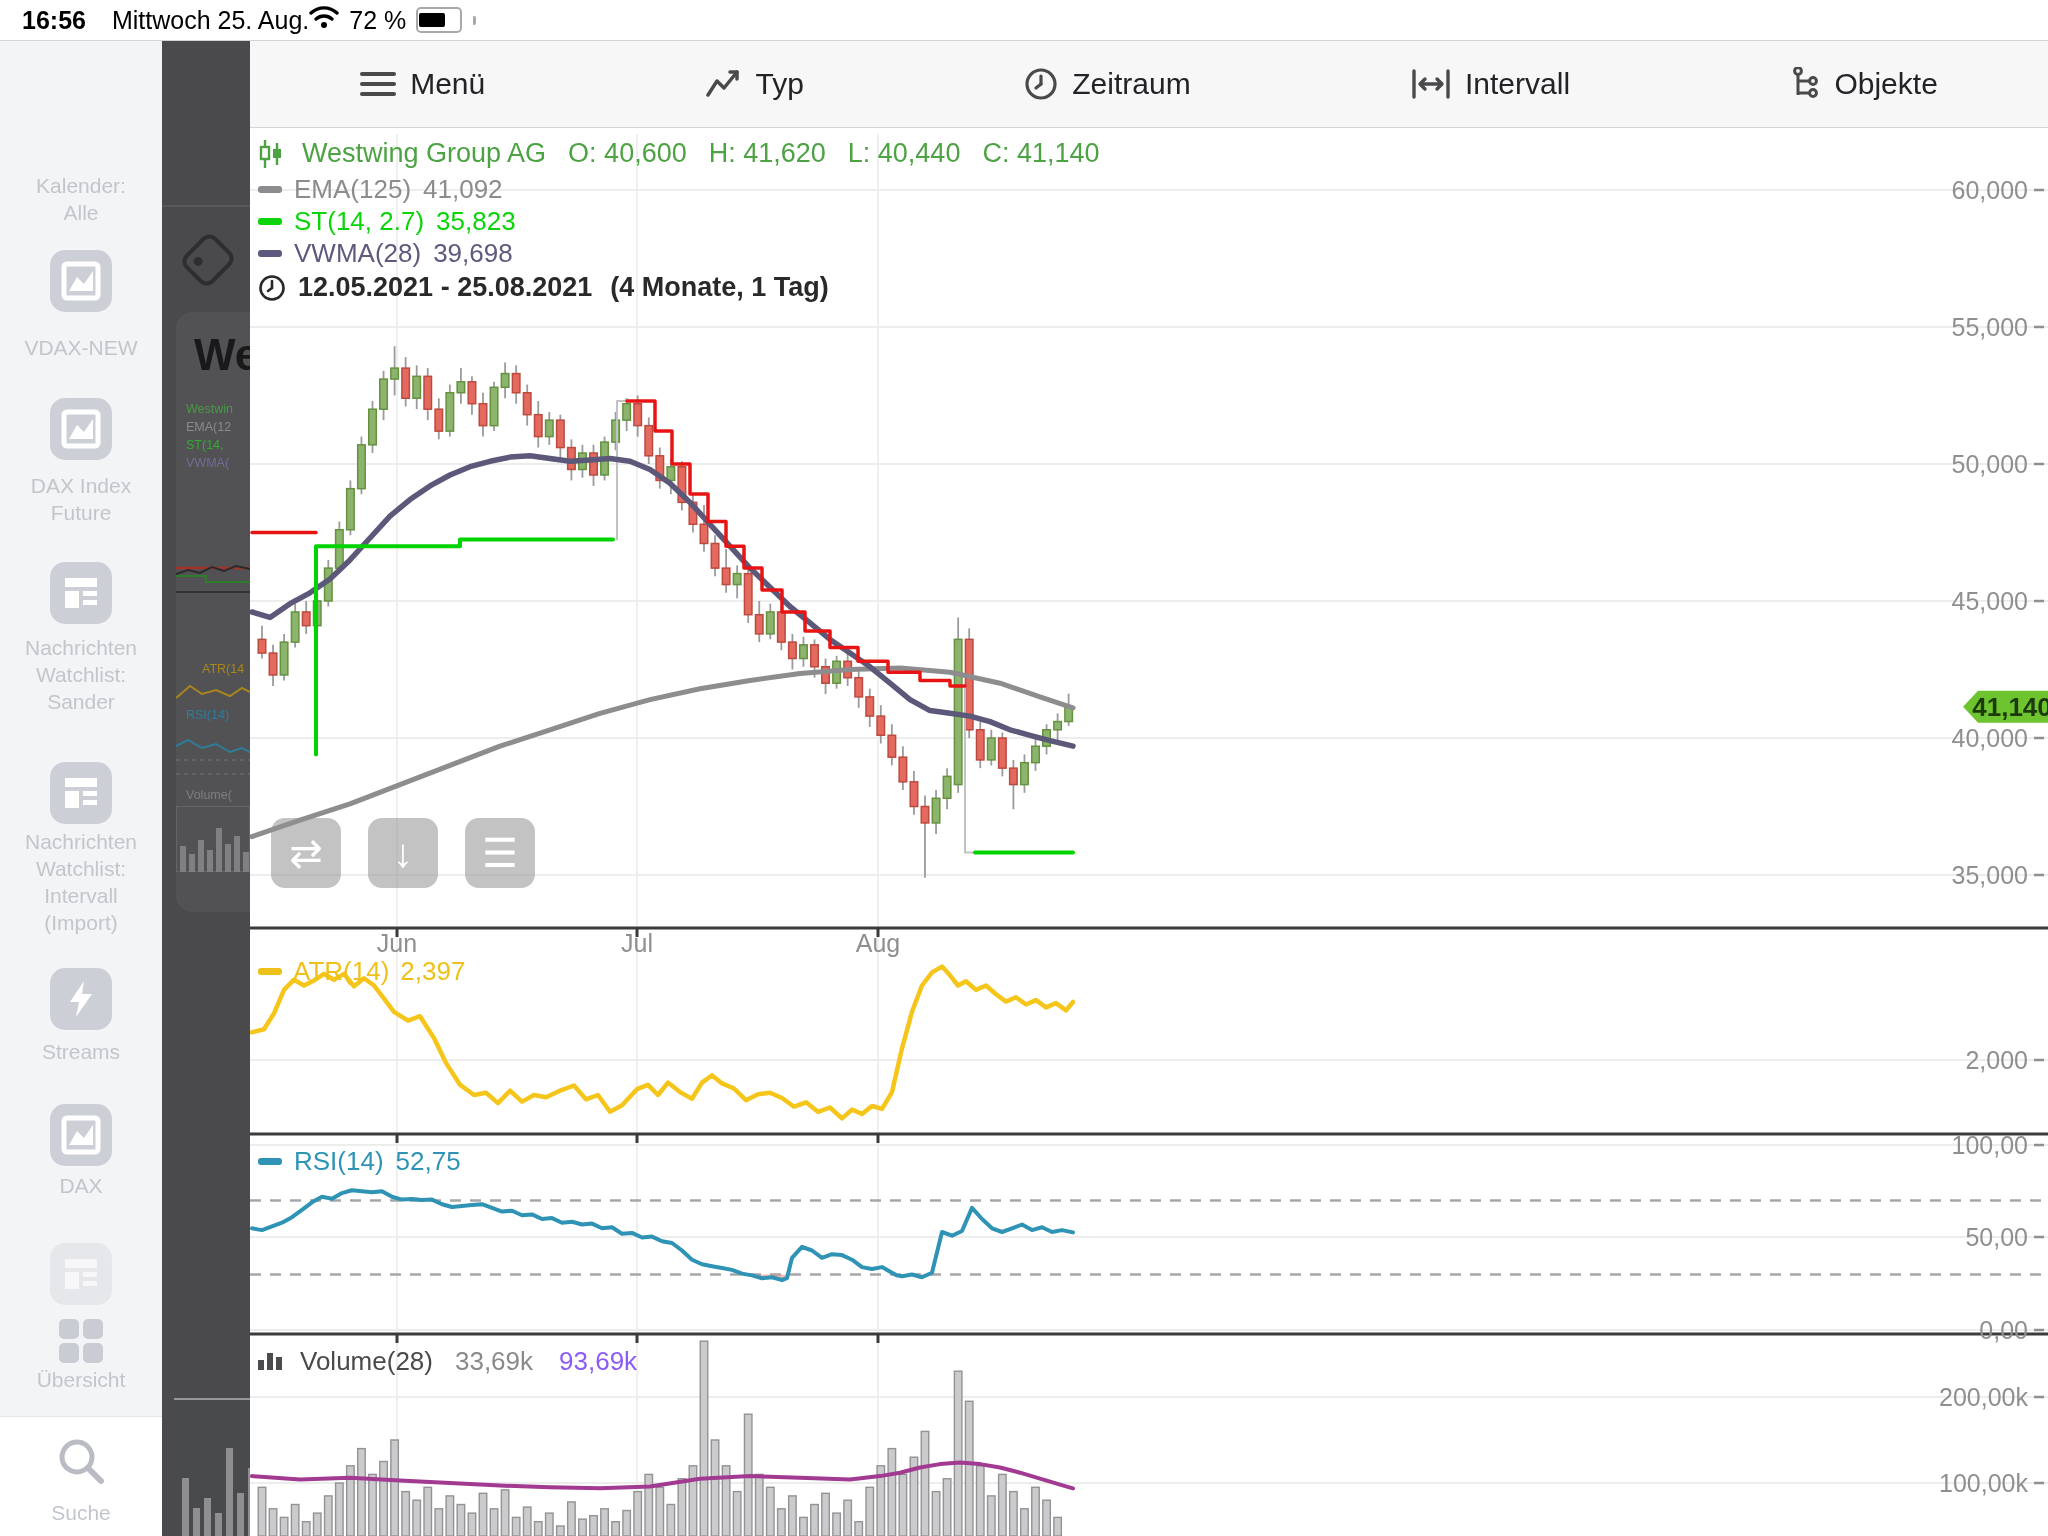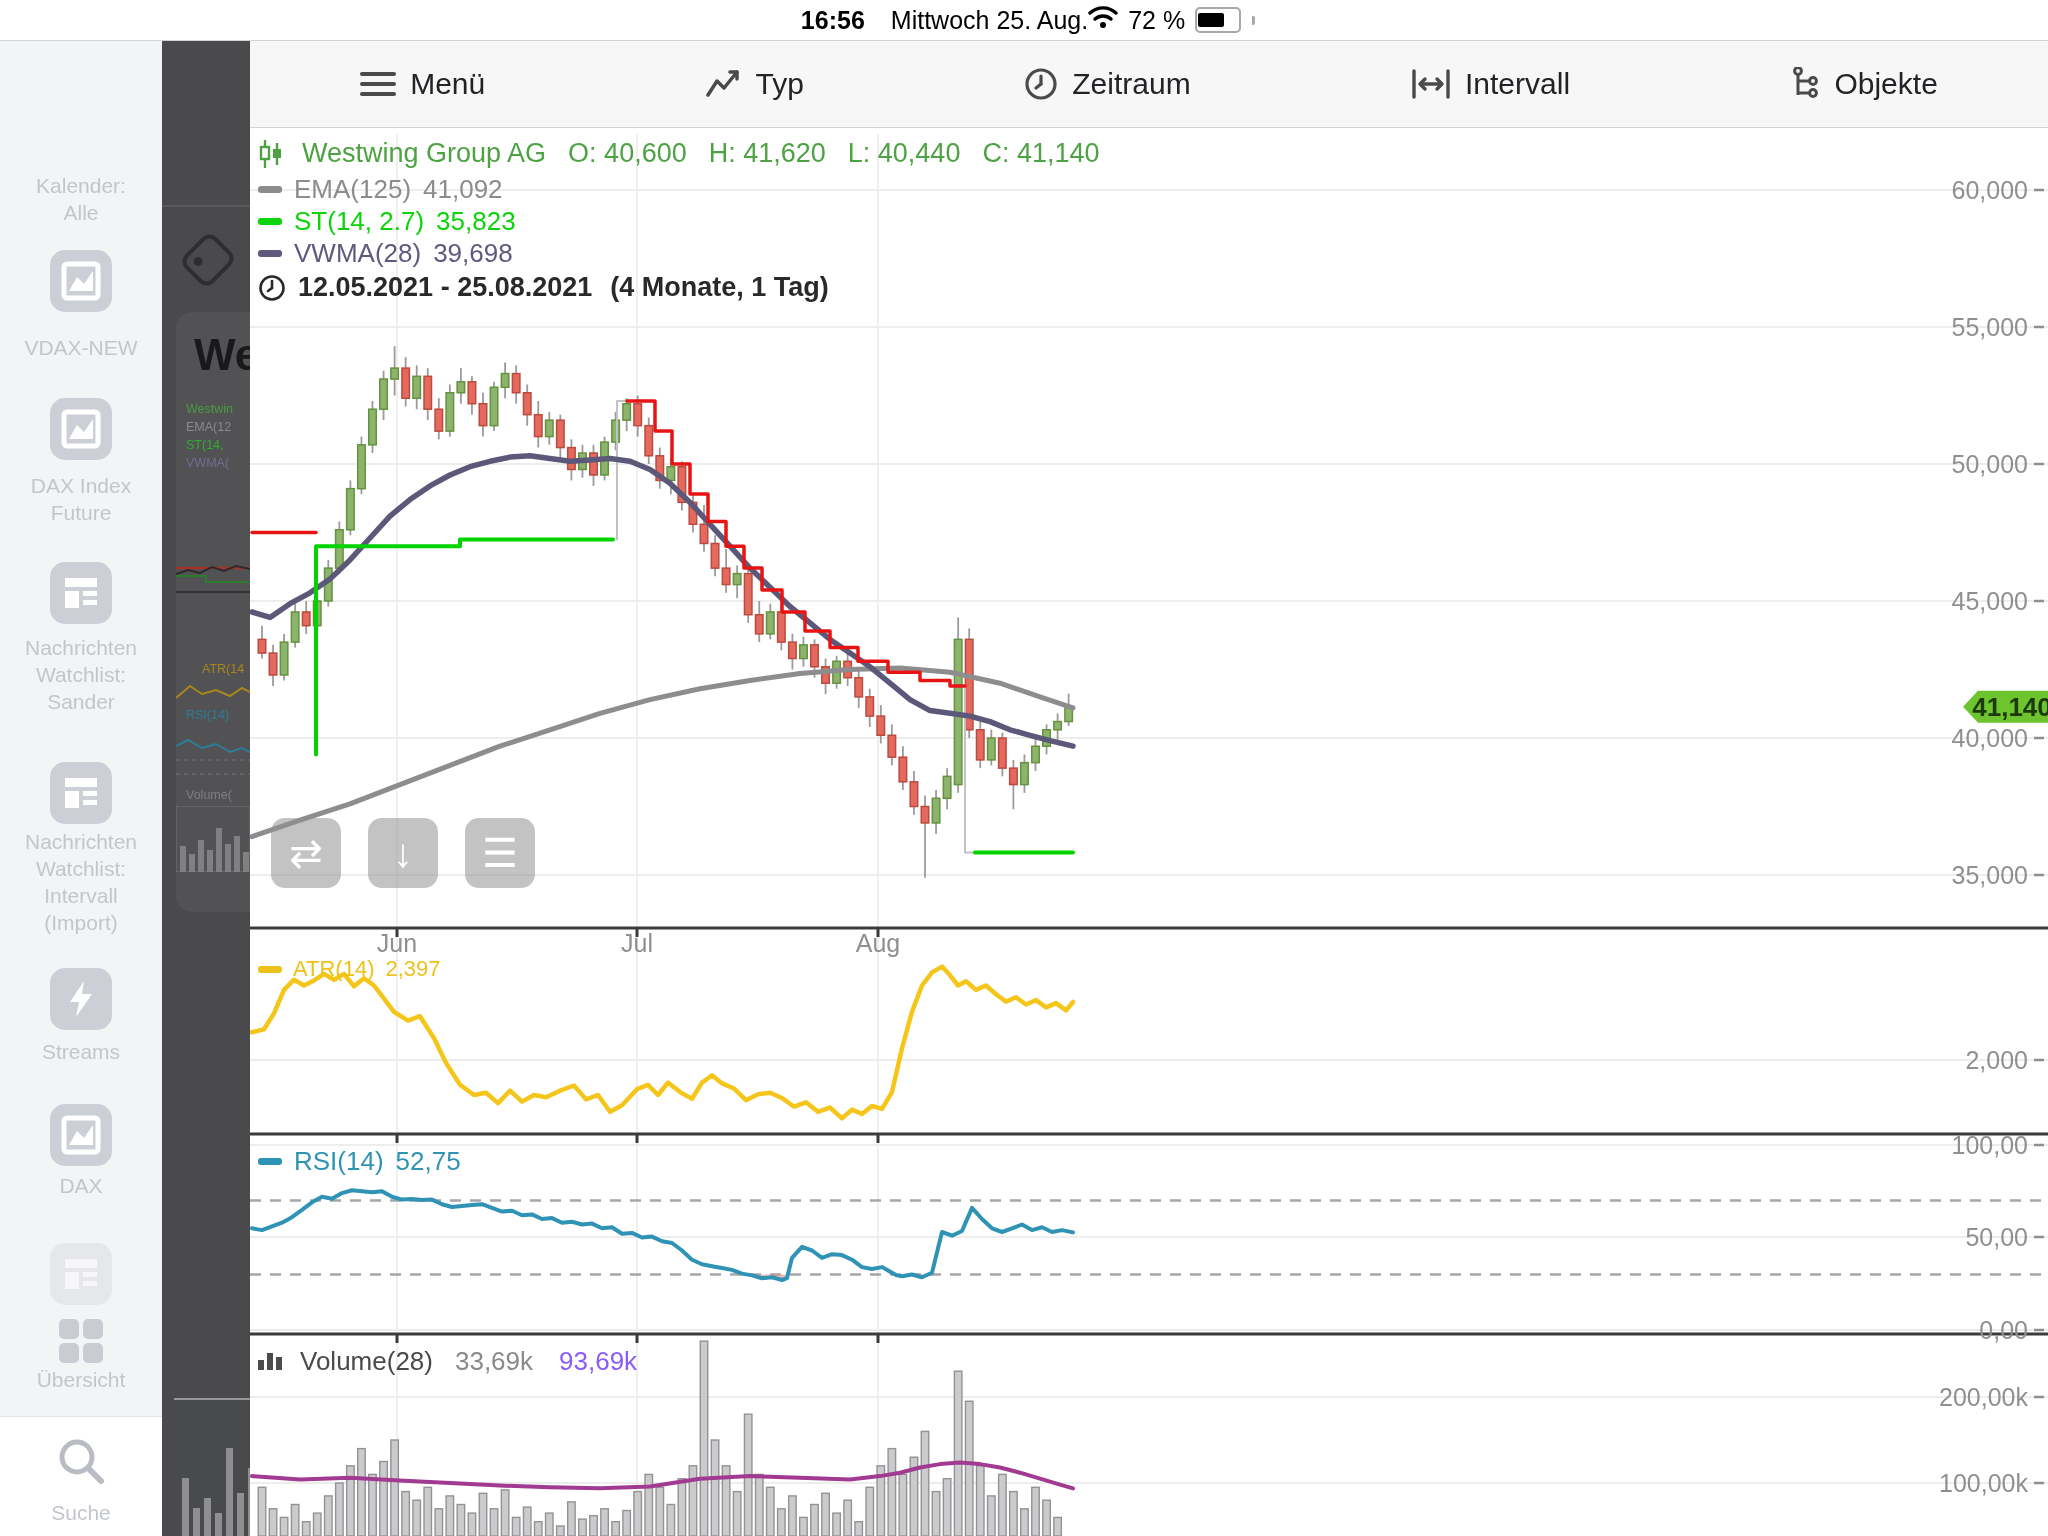--- a/index.html
+++ b/index.html
@@ -2,21 +2,21 @@
 <html><head>
 <meta charset="utf-8">
 <style>
   html,body{margin:0;padding:0;}
   body{width:2048px;height:1536px;position:relative;overflow:hidden;background:#fff;
        font-family:"Liberation Sans", sans-serif; -webkit-font-smoothing:antialiased;}
   .abs{position:absolute;}
 
   
   #status-bar{left:0;top:0;width:2048px;height:40px;background:#fff;border-bottom:1px solid #d4d4d6;
-              display:flex;align-items:center;justify-content:center;z-index:50;}
+              display:flex;align-items:center;justify-content:flex-start;z-index:50;}
   #status-left{display:flex;gap:26px;margin-left:22px;font-size:25px;color:#000;}
   #status-time{font-weight:700;}
   #status-right{display:flex;align-items:center;gap:10px;margin-right:14px;font-size:25px;color:#000;}
   #battery-shell{width:40px;height:20px;border:2px solid #a8a8aa;border-radius:5px;position:relative;display:flex;align-items:center;padding:1px;}
   #battery-fill{height:14px;width:26px;background:#000;border-radius:2px;}
   #battery-nub{width:3px;height:9px;background:#a8a8aa;border-radius:0 2px 2px 0;margin-left:1px;}
 
   
   #sidebar{left:0;top:40px;width:162px;height:1496px;background:#f3f4f6;z-index:5;}
   #sidebar-header{position:absolute;left:0;top:0;width:162px;height:138px;background:#fff;z-index:3;}
@@ -44,21 +44,21 @@
   .tb-item{display:flex;align-items:center;gap:14px;font-size:30px;color:#222326;cursor:default;}
   .tb-icon{display:flex;align-items:center;}
 
   
   .legend-row{position:absolute;left:258px;display:flex;align-items:center;gap:12px;white-space:nowrap;z-index:8;}
   .swatch{width:24px;height:7px;border-radius:3px;display:inline-block;}
   #legend-title{top:138px;font-size:27px;color:#4da243;font-weight:500;gap:18px;}
   #legend-title .ohlc{margin-left:4px;}
   .ind-row{font-size:26px;font-weight:500;}
   #legend-date{top:272px;font-size:27px;color:#29292b;font-weight:600;gap:12px;}
-  #atr-legend{top:956px;font-size:22px;color:#eec11a;font-weight:500;gap:11px;}
+  #atr-legend{top:956px;font-size:26px;color:#eec11a;font-weight:500;gap:11px;}
   #rsi-legend{top:1146px;font-size:26px;color:#2e93b5;font-weight:500;}
   #vol-legend{top:1346px;font-size:26px;font-weight:500;color:#4a4a4c;}
   #vol-legend .vol-val{color:#8a8a8c;margin-left:10px;}
   #vol-legend .vol-ma{color:#8b5cf6;margin-left:14px;}
   .vol-glyph{display:inline-flex;align-items:flex-end;gap:3px;margin-right:6px;}
   .vol-glyph div{width:6px;background:#4c4c4e;}
 
   
   .float-btn{position:absolute;top:818px;width:70px;height:70px;border-radius:14px;
              background:rgba(145,145,148,0.55);color:#fff;display:flex;align-items:center;justify-content:center;

